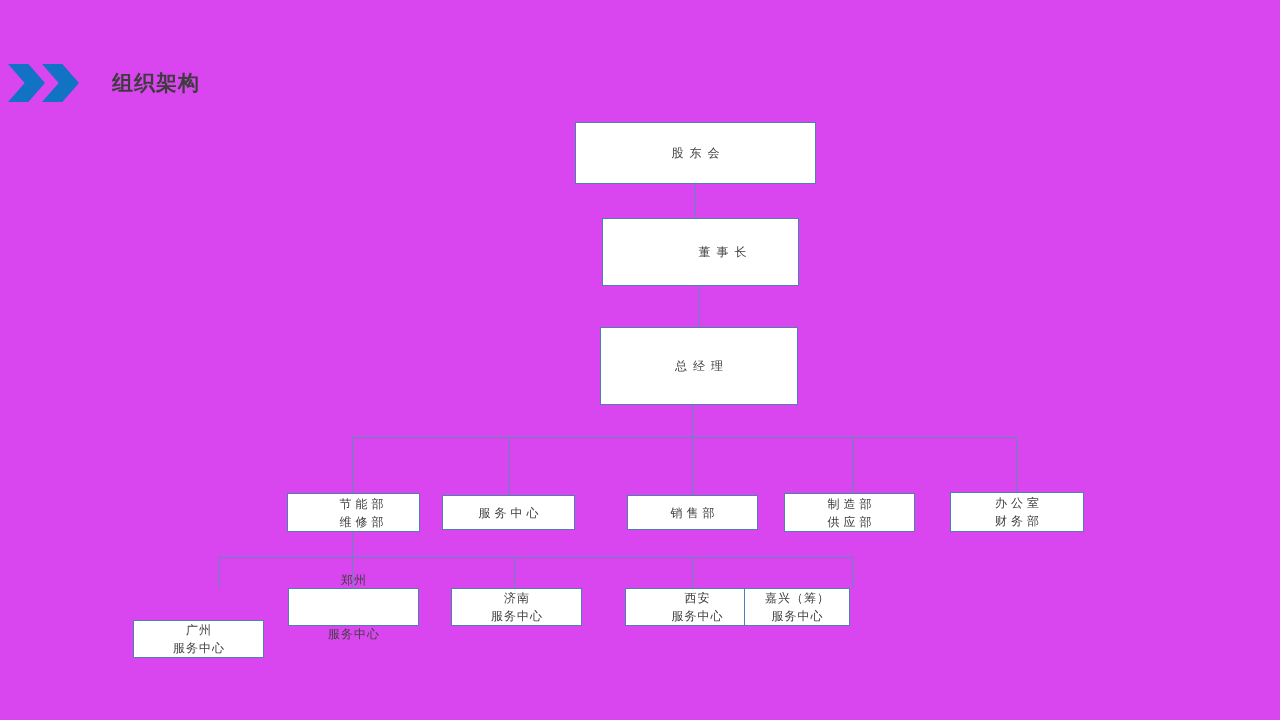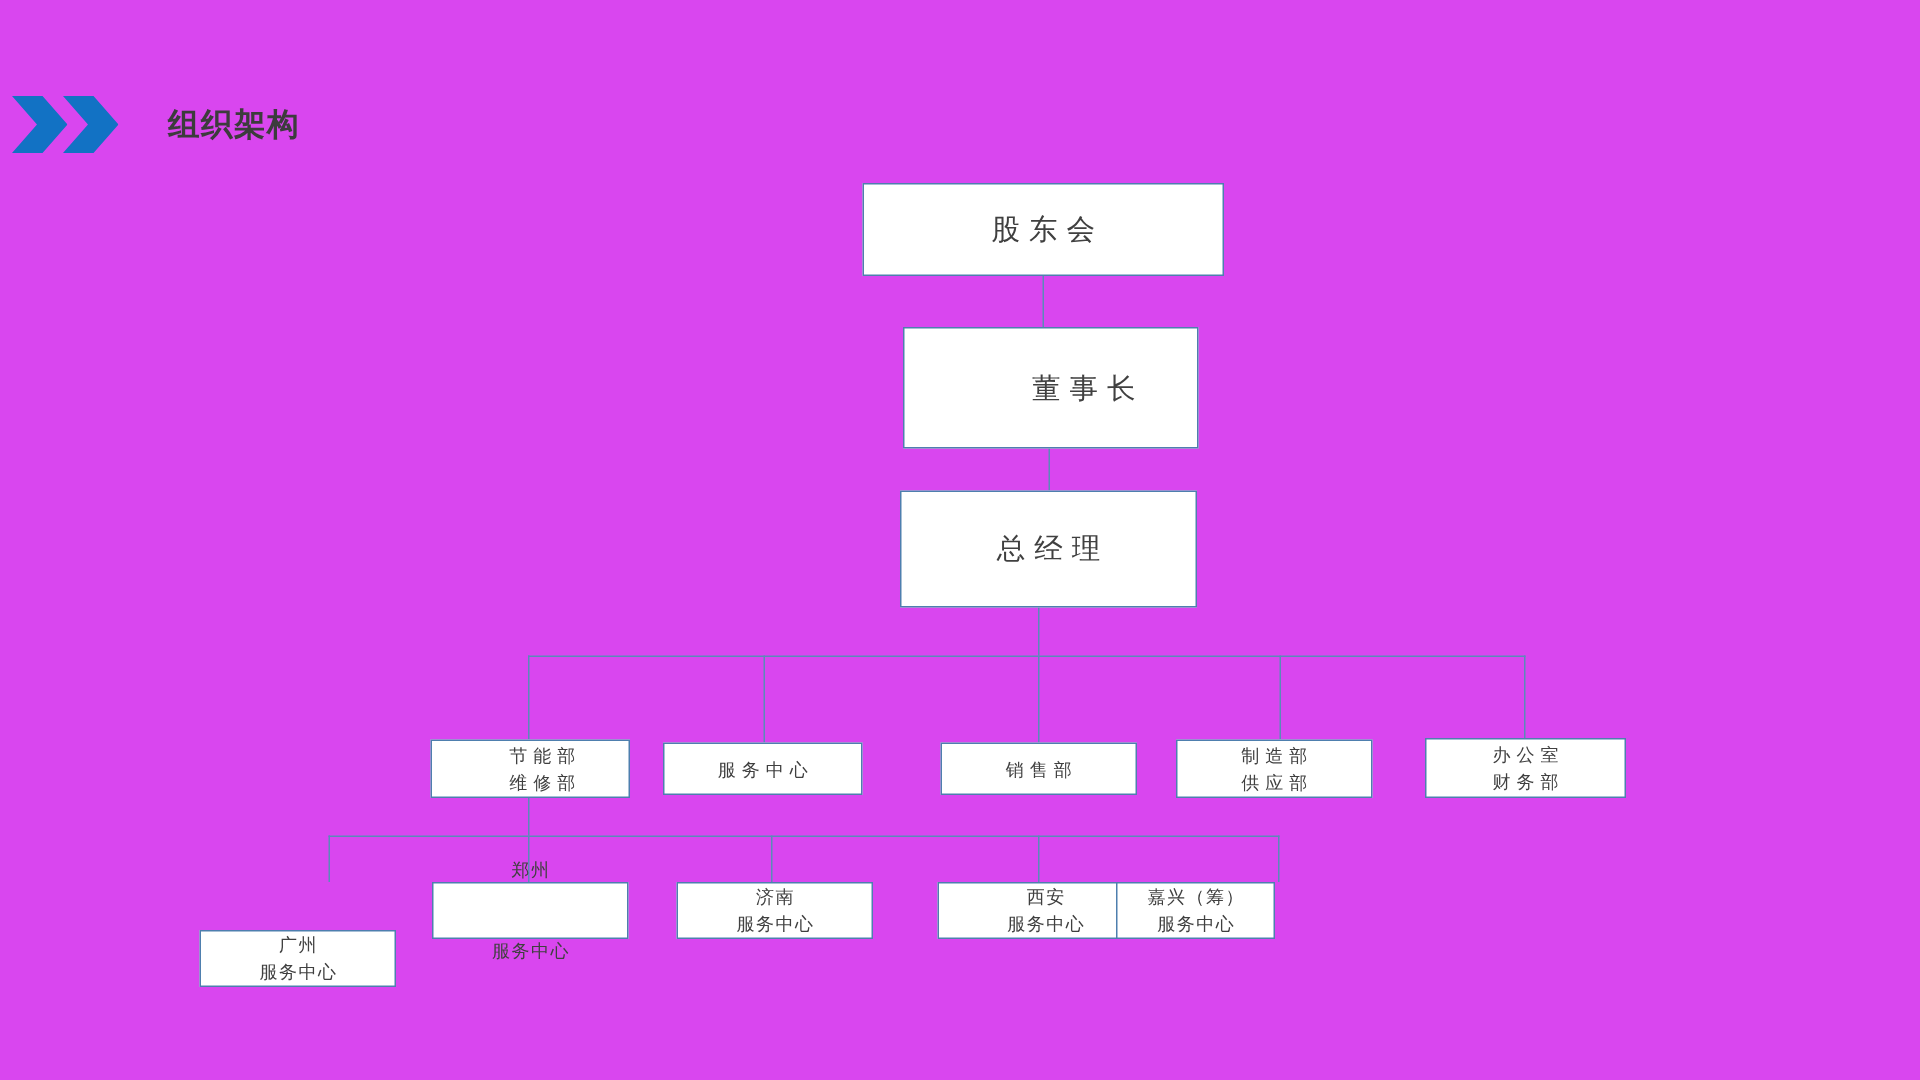--- a/index.html
+++ b/index.html
@@ -18,26 +18,26 @@
     position:absolute;left:112px;top:69px;margin:0;
     font-size:21px;font-weight:bold;color:#3c3c3c;letter-spacing:1px;
   }
   
   .node{
     position:absolute;box-sizing:border-box;border:1.5px solid #4e7fae;background:#ffffff;
     display:flex;flex-direction:column;align-items:center;justify-content:center;
     color:#404040;text-align:center;
   }
   .node .ln{display:block;}
-  .lv-top{font-size:19px;letter-spacing:6px;text-indent:6px;}
+  .lv-top{font-size:12px;letter-spacing:6px;text-indent:6px;}
   .lv-mid{font-size:12px;letter-spacing:4px;text-indent:4px;line-height:18px;}
   .lv-bot{font-size:12px;letter-spacing:1px;text-indent:1px;line-height:18px;}
   
   #n-shareholders{left:575px;top:122px;width:241px;height:62px;}
-  #n-chairman    {left:602px;top:218px;width:197px;height:81px;padding-left:44px;}
+  #n-chairman    {left:602px;top:218px;width:197px;height:68px;padding-left:44px;}
   #n-gm          {left:600px;top:327px;width:198px;height:78px;}
   #n-energy      {left:287px;top:493px;width:133px;height:39px;padding-left:16px;}
   #n-doctor      {left:442px;top:495px;width:133px;height:35px;}
   #n-sales       {left:627px;top:495px;width:131px;height:35px;}
   #n-mfg         {left:784px;top:493px;width:131px;height:39px;}
   #n-office      {left:950px;top:492px;width:134px;height:40px;}
   #n-gz          {left:133px;top:588px;width:131px;height:38px;margin-top:32px;}
   #n-zz          {left:288px;top:588px;width:131px;height:38px;gap:36px;}
   #n-jn          {left:451px;top:588px;width:131px;height:38px;}
   #n-xa          {left:625px;top:588px;width:144px;height:38px;}

